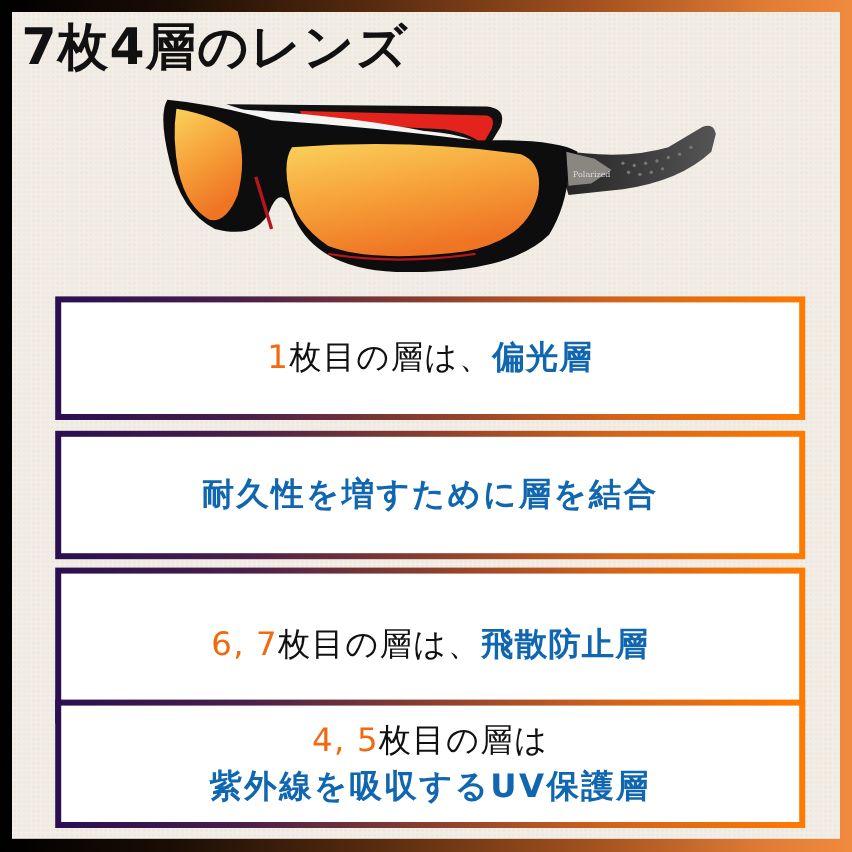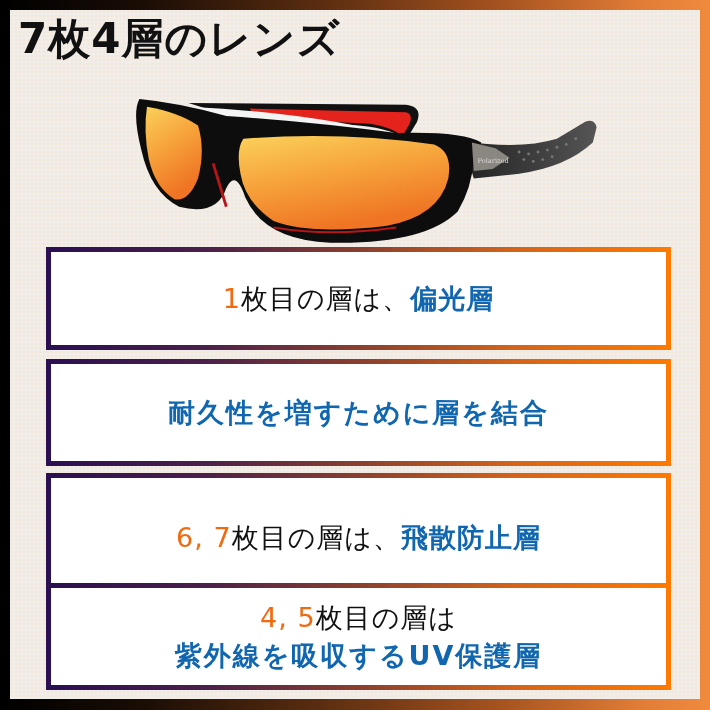--- a/index.html
+++ b/index.html
@@ -21,21 +21,21 @@
       background-size: 4px 4px, 6px 6px;
       background-position: 0 0, 2px 3px;
     }
     .title {
       position: absolute; left: 18px; top: 17px;
       font-family: "DejaVu Sans", "Liberation Sans", sans-serif;
       font-weight: 700; font-size: 42px; line-height: 44px;
       color: #111111; letter-spacing: 1px; margin: 0;
     }
     
-    .glasses { position: absolute; left: 118px; top: 84px; width: 500px; height: 170px; }
+    .glasses { position: absolute; left: 118px; top: 68px; width: 500px; height: 170px; }
     .glasses svg { width: 100%; height: 100%; display: block; }
 
     .box {
       position: absolute; left: 46px; width: 625px;
       padding: 5px; box-sizing: border-box;
       background: linear-gradient(90deg, #2a0f52 0%, #4a1f4a 25%, #8a3f2e 50%, #d4641a 75%, #ff7a00 100%);
     }
     .box-inner {
       width: 100%; height: 100%; background: #ffffff;
       display: flex; flex-direction: column; align-items: center; justify-content: center;

